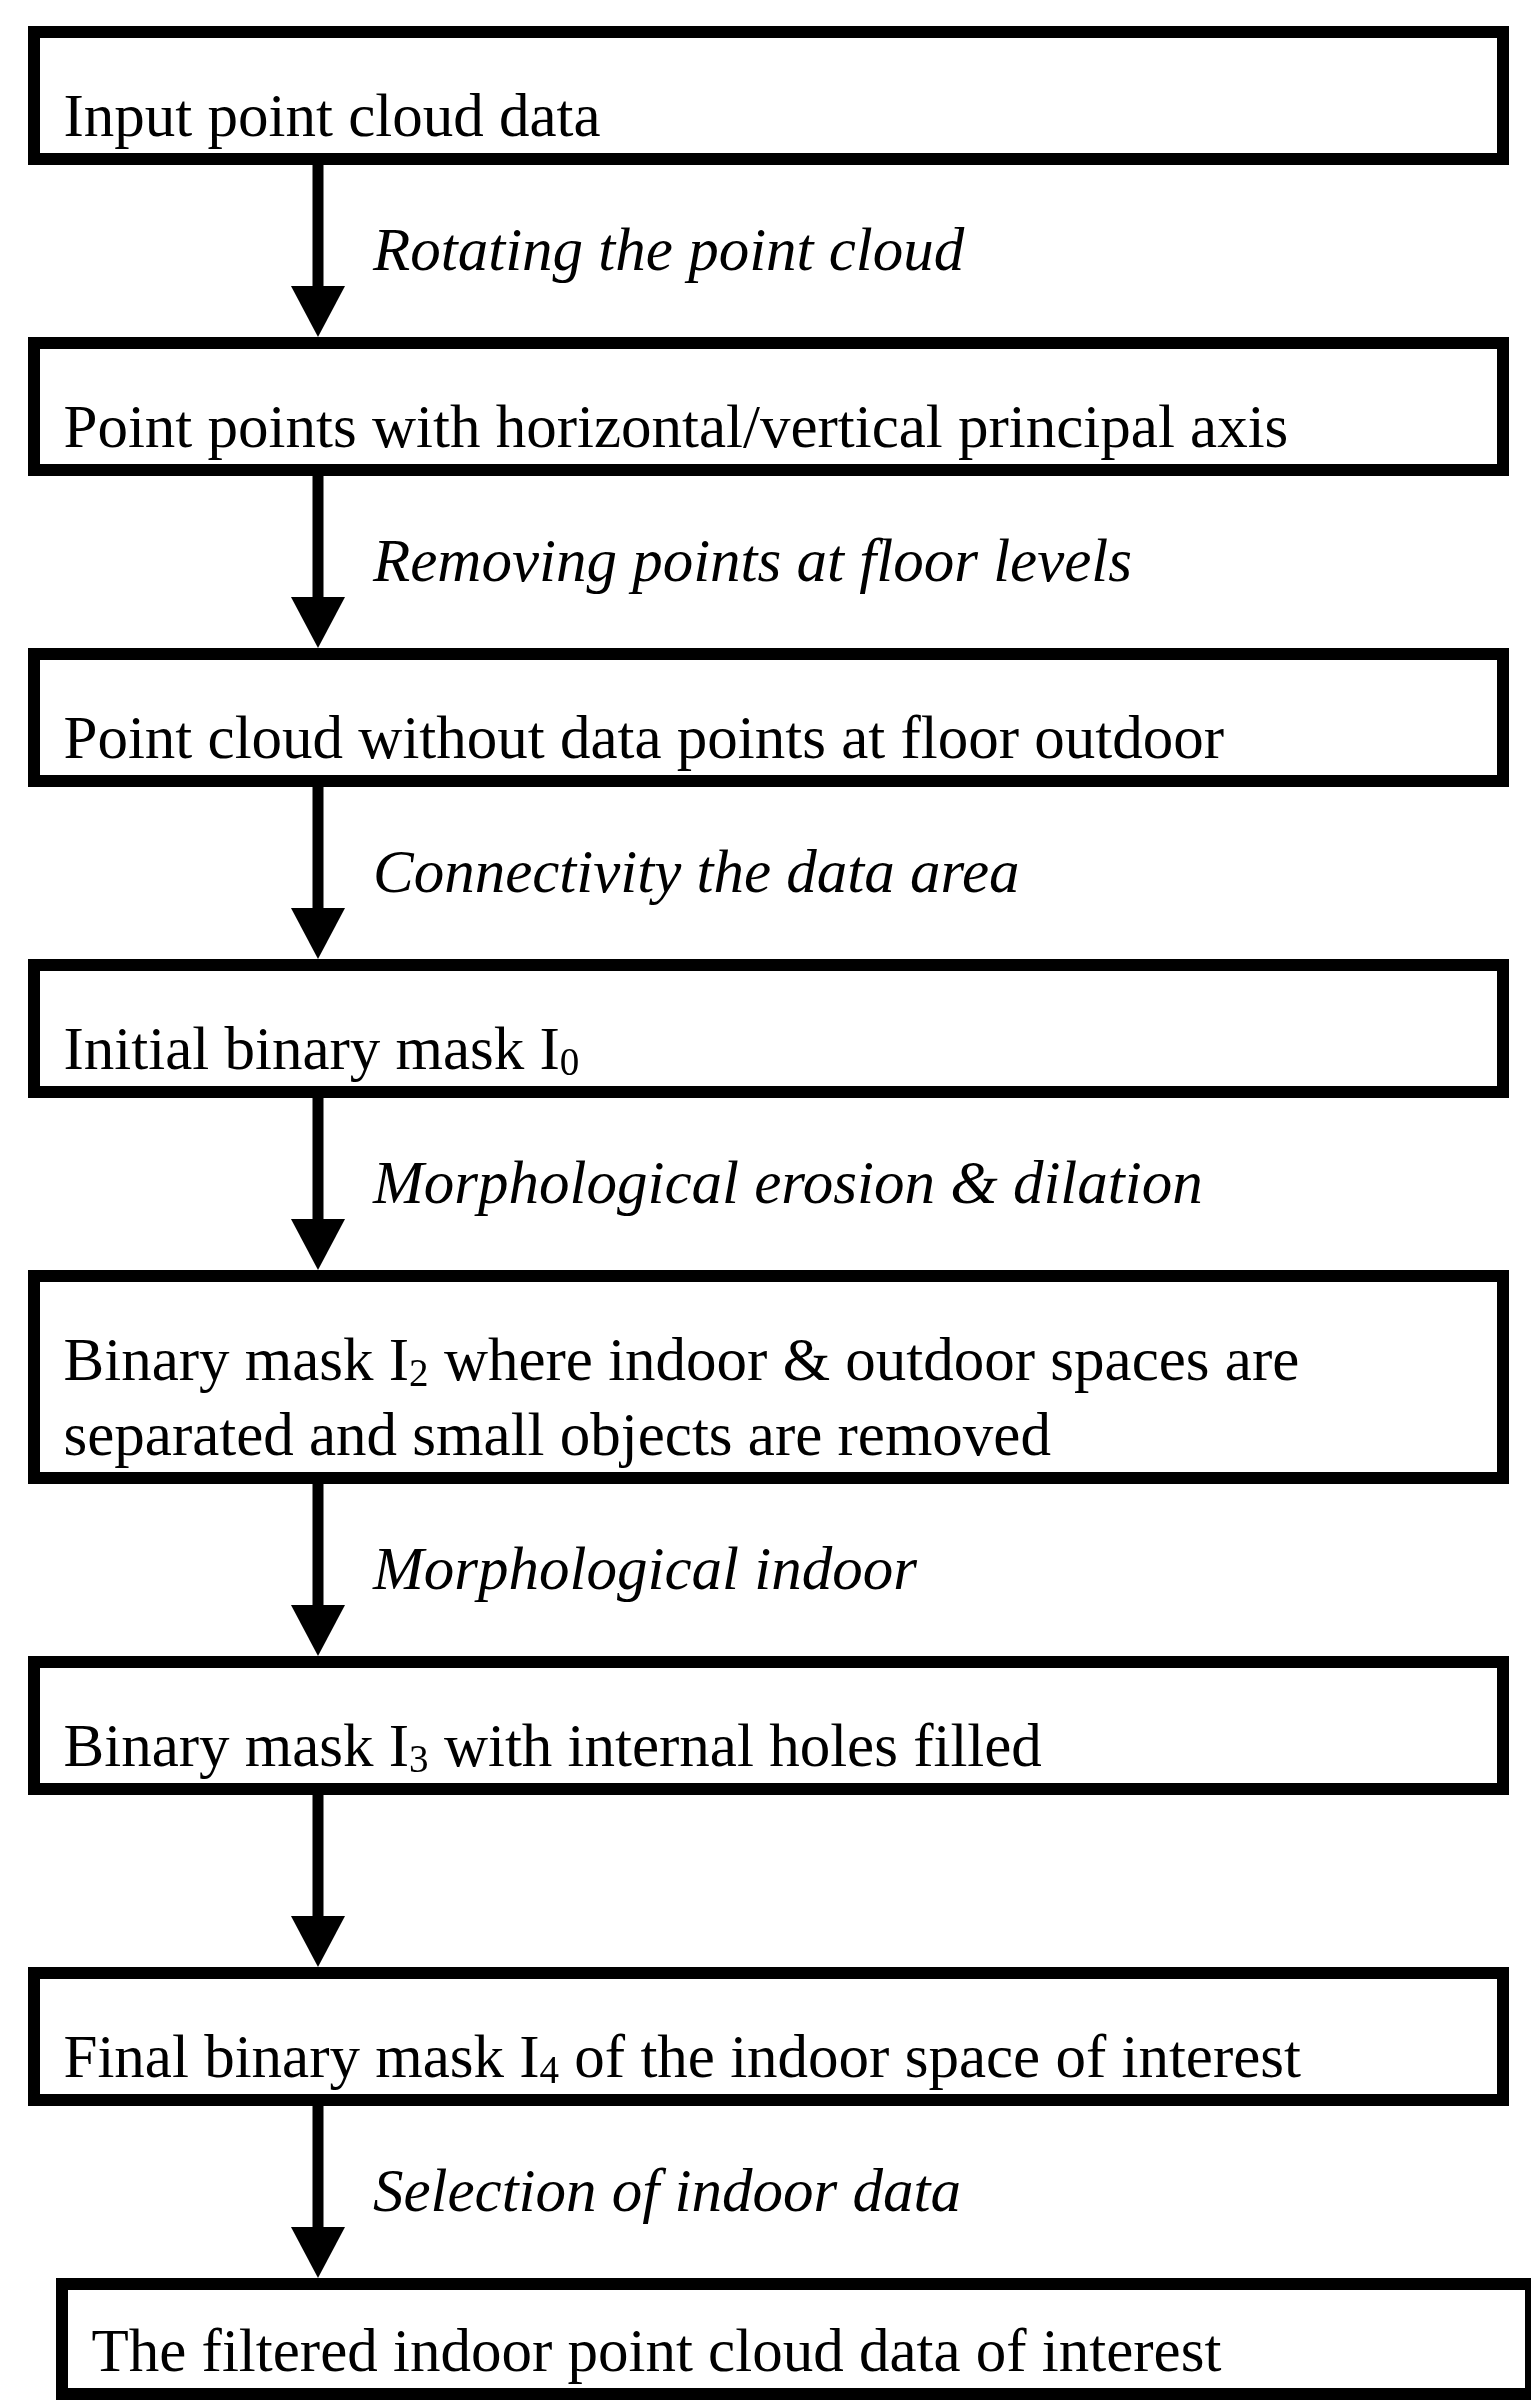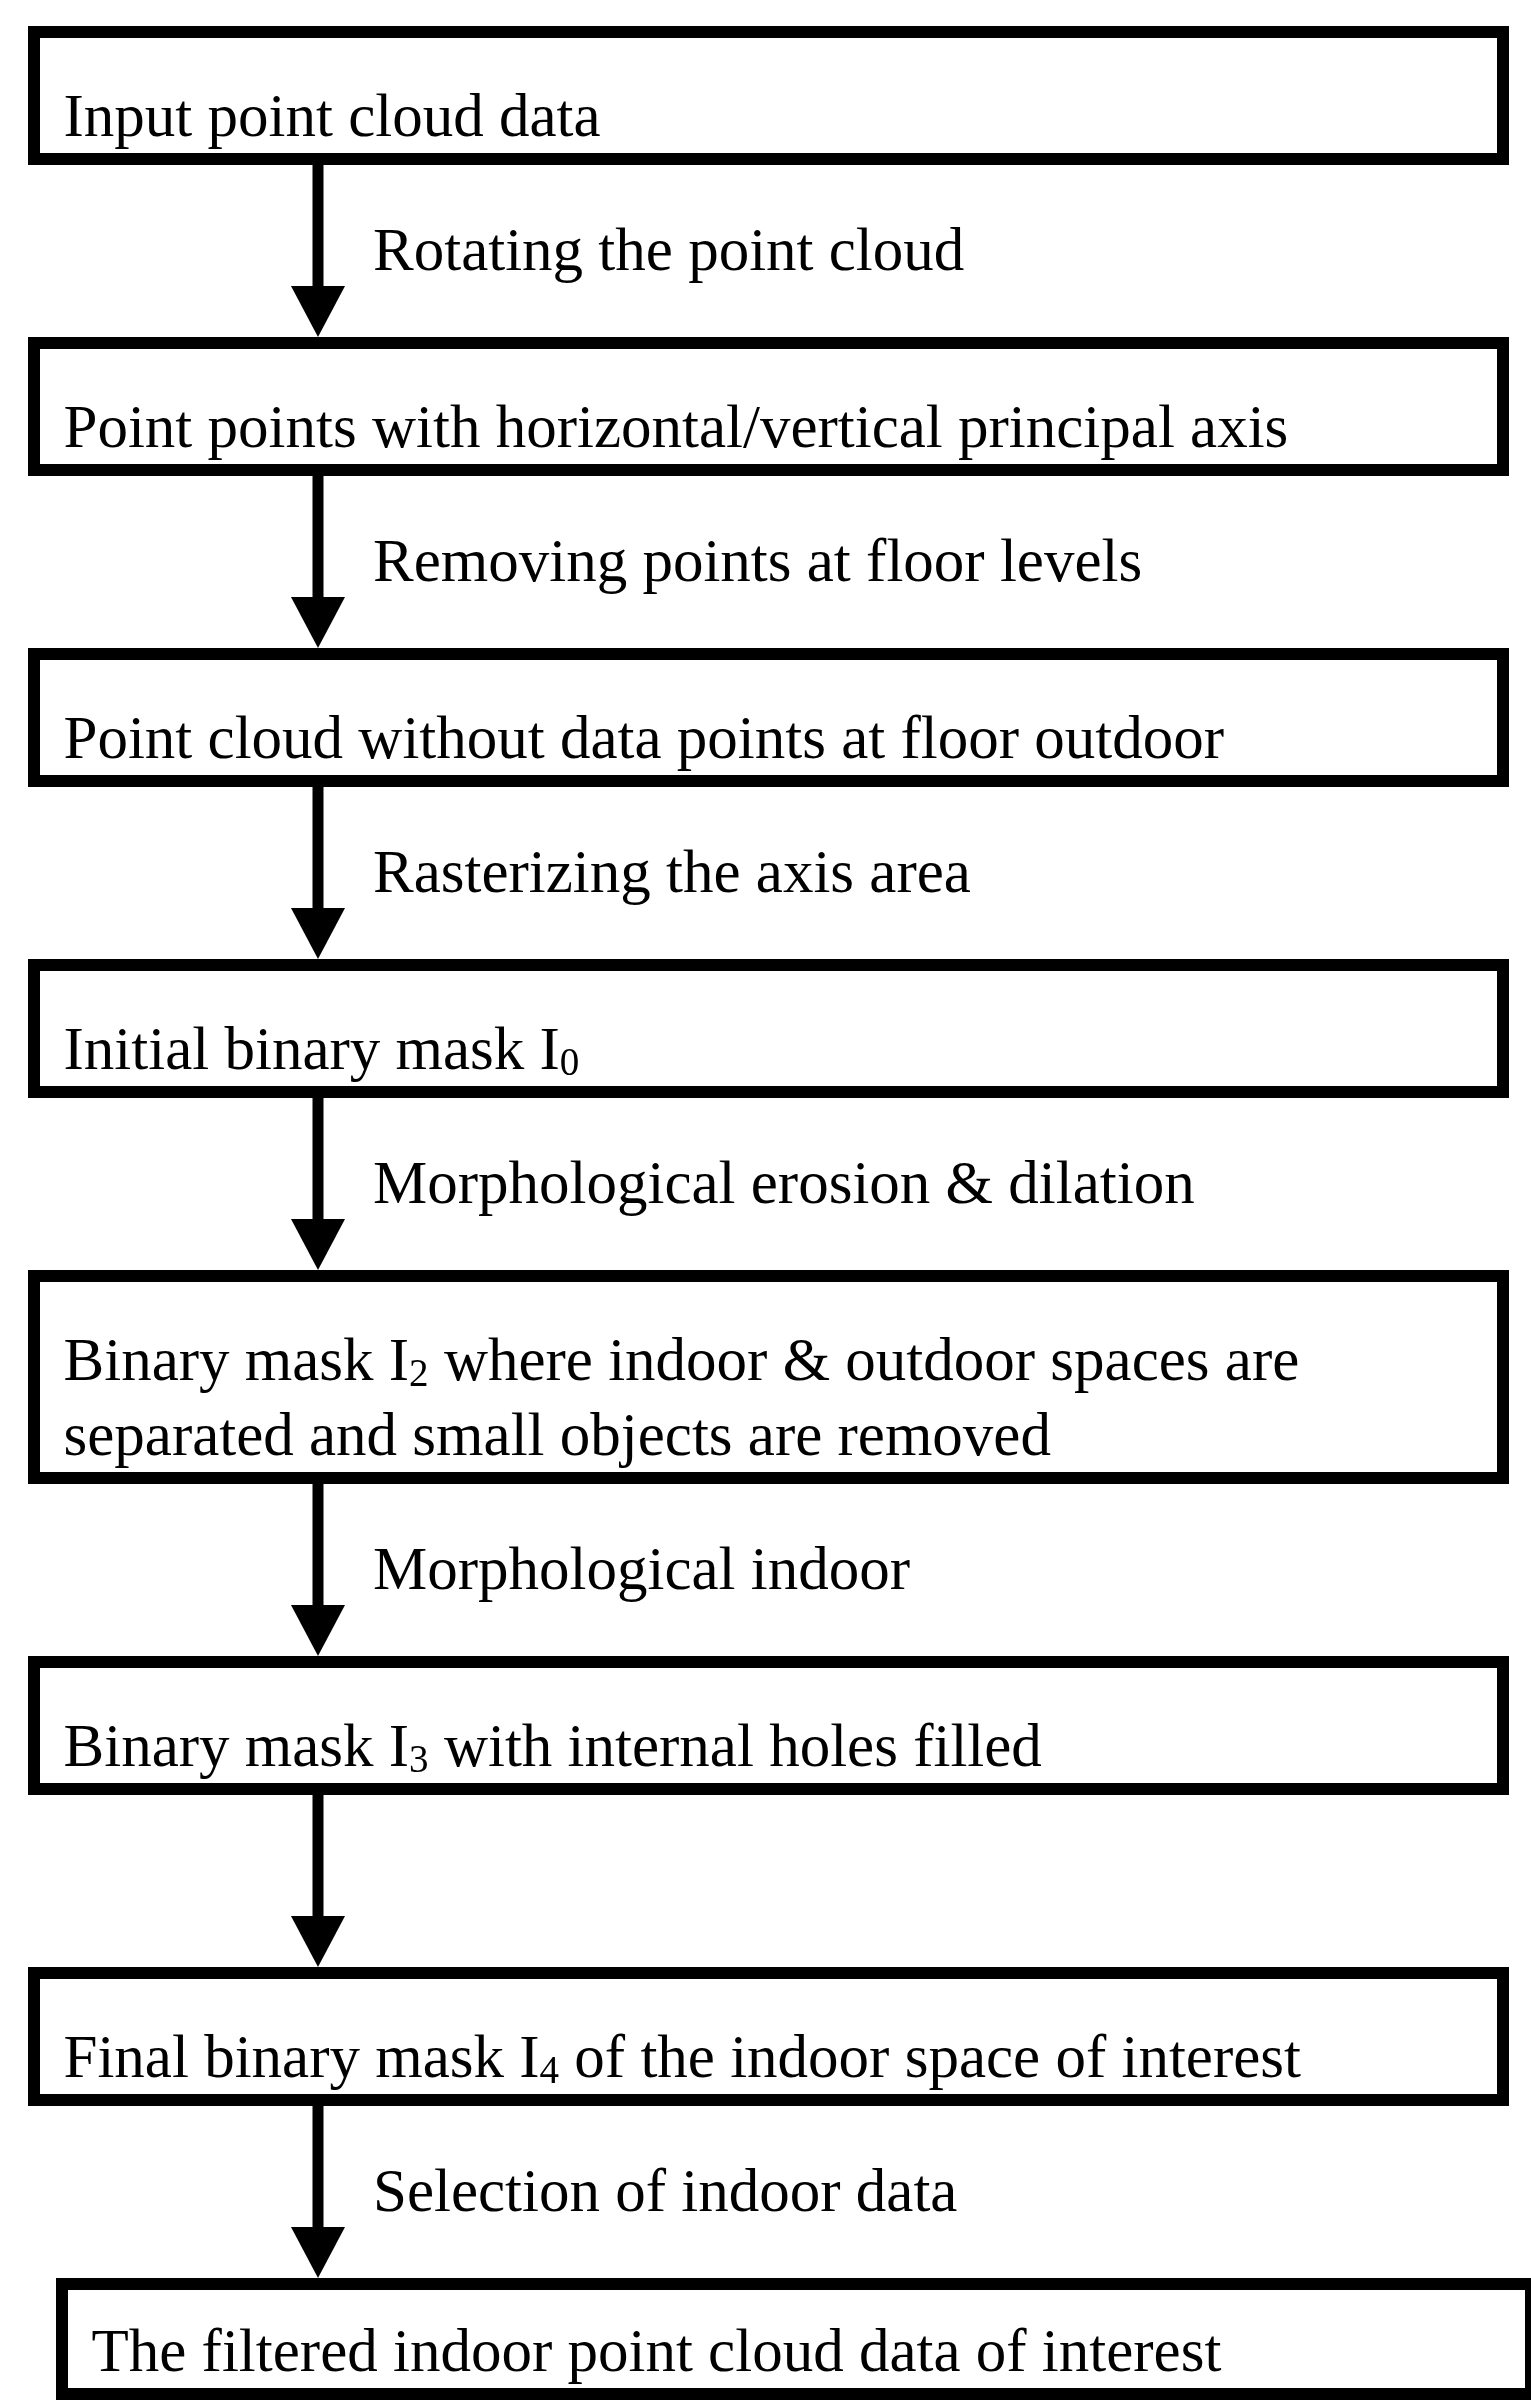--- a/index.html
+++ b/index.html
@@ -49,20 +49,21 @@
     font-size: 0.64em;
     line-height: 0;
     position: relative;
     top: 0.16em;
     vertical-align: baseline;
   }
   .gap {
     position: relative;
     height: 172px;
     width: 100%;
+    font-style: italic;
   }
   .down-arrow {
     position: absolute;
     left: 262px;
     top: 0;
     bottom: 0;
     width: 56px;
   }
   .arrow-stem {
     position: absolute;
@@ -124,21 +125,21 @@
 
   <div class="box">
     <span class="box-text"><span>Point cloud without data points at floor outdoor</span><sub class="subscript"></sub><span></span></span>
   </div>
 
   <div class="gap">
     <div class="down-arrow">
       <div class="arrow-stem"></div>
       <div class="arrow-head"></div>
     </div>
-    <div class="gap-label">Rasterizing the axis area</div>
+    <div class="gap-label">Connectivity the data area</div>
   </div>
 
   <div class="box">
     <span class="box-text"><span>Initial binary mask I</span><sub class="subscript">0</sub><span></span></span>
   </div>
 
   <div class="gap">
     <div class="down-arrow">
       <div class="arrow-stem"></div>
       <div class="arrow-head"></div>

